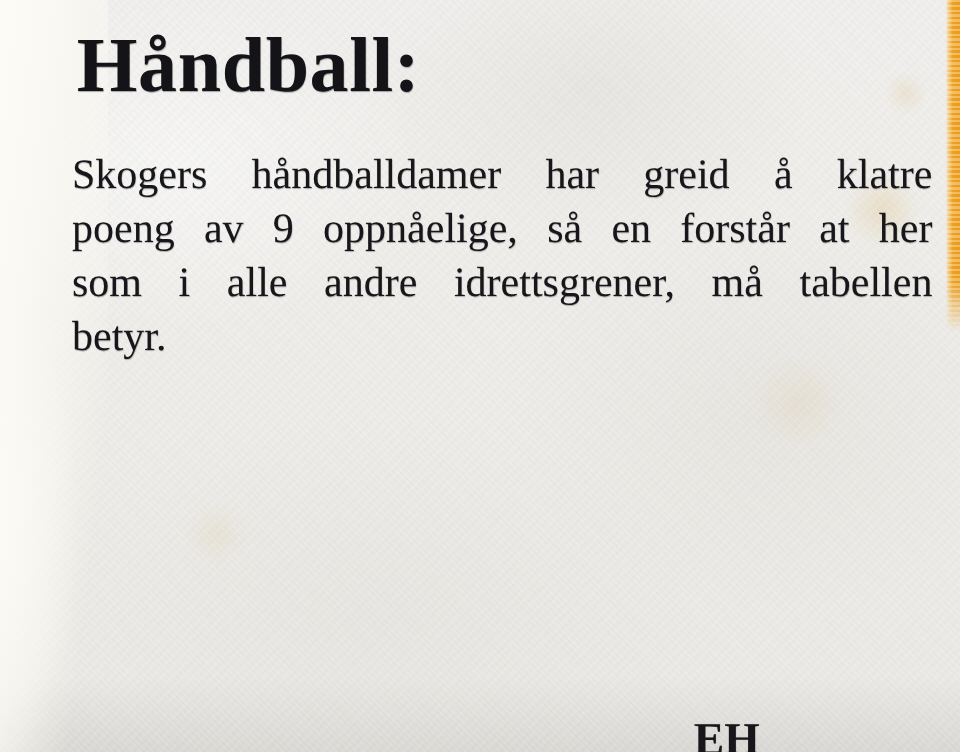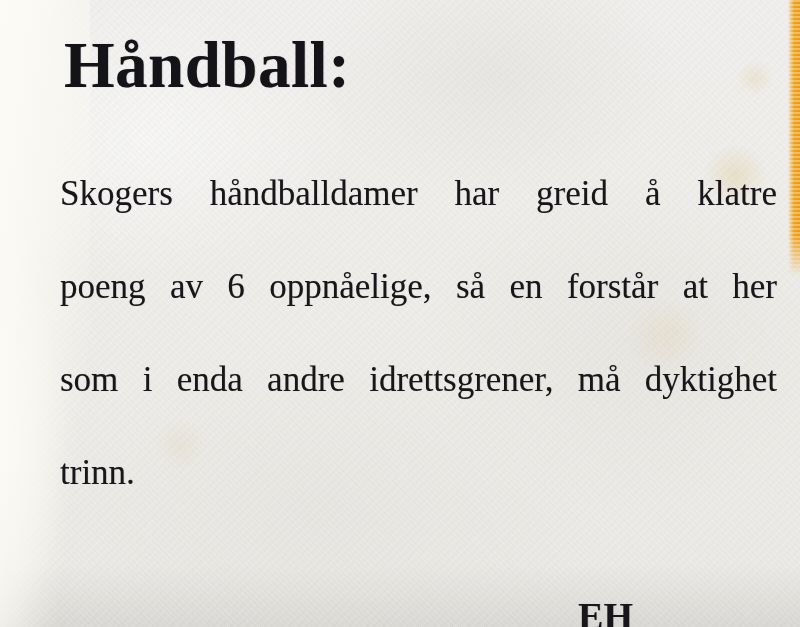--- a/index.html
+++ b/index.html
@@ -61,39 +61,39 @@
     background: radial-gradient(circle, rgba(214,170,80,0.22), rgba(214,170,80,0) 70%); }
   .stain-2 { left: 620px; top: 300px; width: 90px; height: 70px;
     background: radial-gradient(circle, rgba(210,175,95,0.12), rgba(210,175,95,0) 70%); }
   .stain-3 { left: 150px; top: 420px; width: 60px; height: 50px;
     background: radial-gradient(circle, rgba(205,170,90,0.10), rgba(205,170,90,0) 70%); }
   .stain-4 { left: 735px; top: 60px; width: 40px; height: 36px;
     background: radial-gradient(circle, rgba(214,170,80,0.16), rgba(214,170,80,0) 70%); }
 
   .title {
     position: absolute;
-    left: 64px; top: 33px;
+    left: 64px; top: 23px;
     margin: 0;
     font-size: 65px;
     line-height: 65px;
     font-weight: bold;
     letter-spacing: 0.5px;
     color: #141318;
     text-shadow: 0.4px 0.4px 0.8px rgba(20,19,24,0.35);
   }
   .body-block {
     position: absolute;
     left: 60px; top: 123px;
     width: 717px;
     color: #17161a;
     font-size: 35px;
     line-height: 45px;
     text-shadow: 0.3px 0.3px 0.7px rgba(23,22,26,0.30);
   }
-  .line { white-space: normal; margin-top: 48px; }
+  .line { white-space: normal; }
   .just { text-align: justify; text-align-last: justify; }
   .indent { text-indent: 29px; }
   .byline {
     position: absolute;
     left: 60px; top: 594px;
     width: 717px;
     box-sizing: border-box;
     padding-right: 144px;
     text-align: right;
     font-size: 38px;
@@ -116,20 +116,20 @@
   <div class="stain stain-3"></div>
   <div class="stain stain-4"></div>
 
   <h1 class="title">Håndball:</h1>
 
   <div class="body-block">
     <div class="para">
       <div class="line just">Skogers håndballdamer har greid å klatre</div>
     </div>
     <div class="para">
-      <div class="line just">poeng av 6 oppnåelige, så en forstår at her</div>
-      <div class="line just">som i enda andre idrettsgrener, må dyktighet</div>
-      <div class="line">trinn.</div>
+      <div class="line just">poeng av 9 oppnåelige, så en forstår at her</div>
+      <div class="line just">som i alle andre idrettsgrener, må tabellen</div>
+      <div class="line">betyr.</div>
     </div>
   </div>
 
   <div class="byline">EH</div>
 </div>
 
 </body></html>

